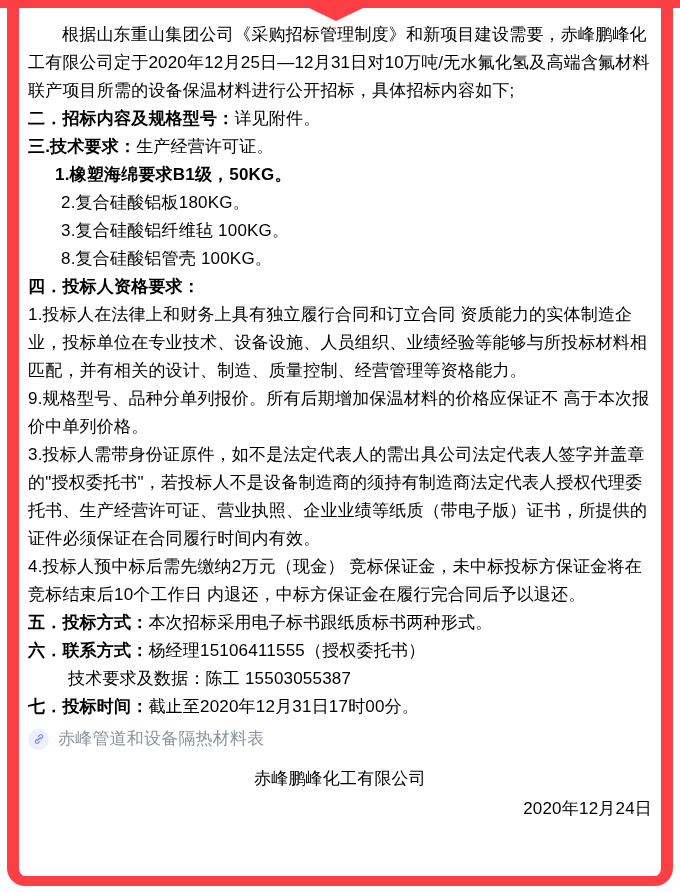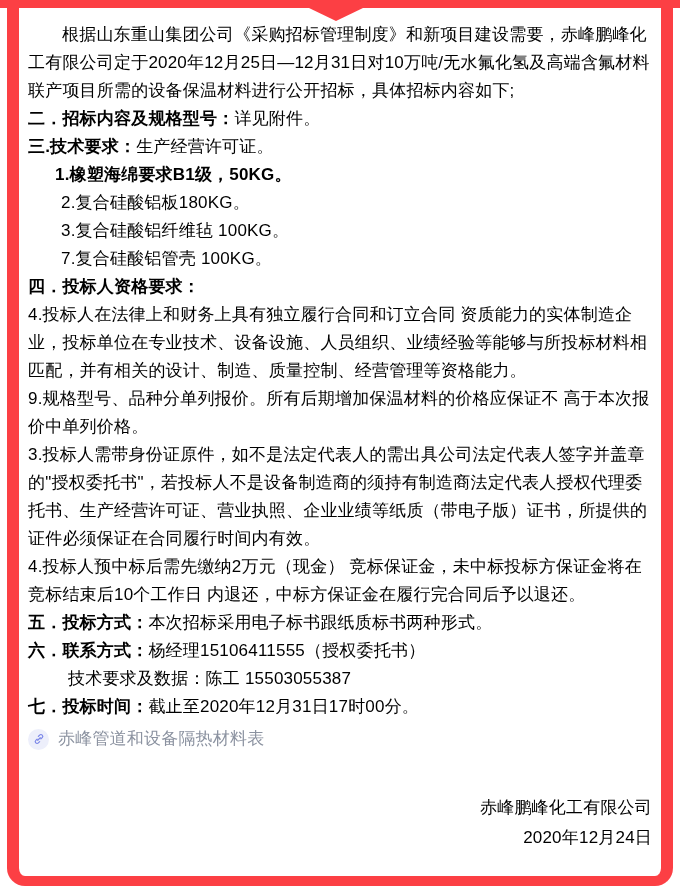--- a/index.html
+++ b/index.html
@@ -56,45 +56,45 @@
     text-align:center;
   }
   .attach-icon-wrap{
     width:21px;height:21px;border-radius:50%;
     background:var(--icon-bg);
     display:inline-flex;align-items:center;justify-content:center;
     flex:0 0 auto;
   }
   .attach-text{font-size:17px;}
   .sign{ text-align:right;margin:0;line-height:30px;}
-  .sign-company{margin-top:40px;}
+  .sign-company{margin-top:11px;text-align:center;}
 </style>
 </head>
 <body>
 
 <div class="page">
   <div class="band-top"></div>
   <div class="notch"></div>
   <div class="frame"></div>
 
   <div class="content">
     <p class="para indent">根据山东重山集团公司《采购招标管理制度》和新项目建设需要，赤峰鹏峰化工有限公司定于2020年12月25日—12月31日对10万吨/无水氟化氢及高端含氟材料联产项目所需的设备保温材料进行公开招标，具体招标内容如下;</p>
 
 
     <p class="para"><span class="label">二．招标内容及规格型号：</span><span>详见附件。</span></p>
 
     <p class="para"><span class="label">三.技术要求：</span><span>生产经营许可证。</span></p>
 
     <p class="para tech1">1.橡塑海绵要求B1级，50KG。</p>
     <p class="para techN">2.复合硅酸铝板180KG。</p>
     <p class="para techN">3.复合硅酸铝纤维毡 100KG。</p>
-    <p class="para techN">7.复合硅酸铝管壳 100KG。</p>
+    <p class="para techN">8.复合硅酸铝管壳 100KG。</p>
 
     <p class="para label">四．投标人资格要求：</p>
-    <p class="para">4.投标人在法律上和财务上具有独立履行合同和订立合同 资质能力的实体制造企业，投标单位在专业技术、设备设施、人员组织、业绩经验等能够与所投标材料相匹配，并有相关的设计、制造、质量控制、经营管理等资格能力。</p>
+    <p class="para">1.投标人在法律上和财务上具有独立履行合同和订立合同 资质能力的实体制造企业，投标单位在专业技术、设备设施、人员组织、业绩经验等能够与所投标材料相匹配，并有相关的设计、制造、质量控制、经营管理等资格能力。</p>
     <p class="para">9.规格型号、品种分单列报价。所有后期增加保温材料的价格应保证不 高于本次报价中单列价格。</p>
     <p class="para">3.投标人需带身份证原件，如不是法定代表人的需出具公司法定代表人签字并盖章的"授权委托书"，若投标人不是设备制造商的须持有制造商法定代表人授权代理委托书、生产经营许可证、营业执照、企业业绩等纸质（带电子版）证书，所提供的证件必须保证在合同履行时间内有效。</p>
     <p class="para">4.投标人预中标后需先缴纳2万元（现金） 竞标保证金，未中标投标方保证金将在竞标结束后10个工作日 内退还，中标方保证金在履行完合同后予以退还。</p>
 
     <p class="para"><span class="label">五．投标方式：</span><span>本次招标采用电子标书跟纸质标书两种形式。</span></p>
 
     <p class="para"><span class="label">六．联系方式：</span><span>杨经理15106411555（授权委托书）</span></p>
     <p class="para contact-sub">技术要求及数据：陈工 15503055387</p>
 
     <p class="para"><span class="label">七．投标时间：</span><span>截止至2020年12月31日17时00分。</span></p>

